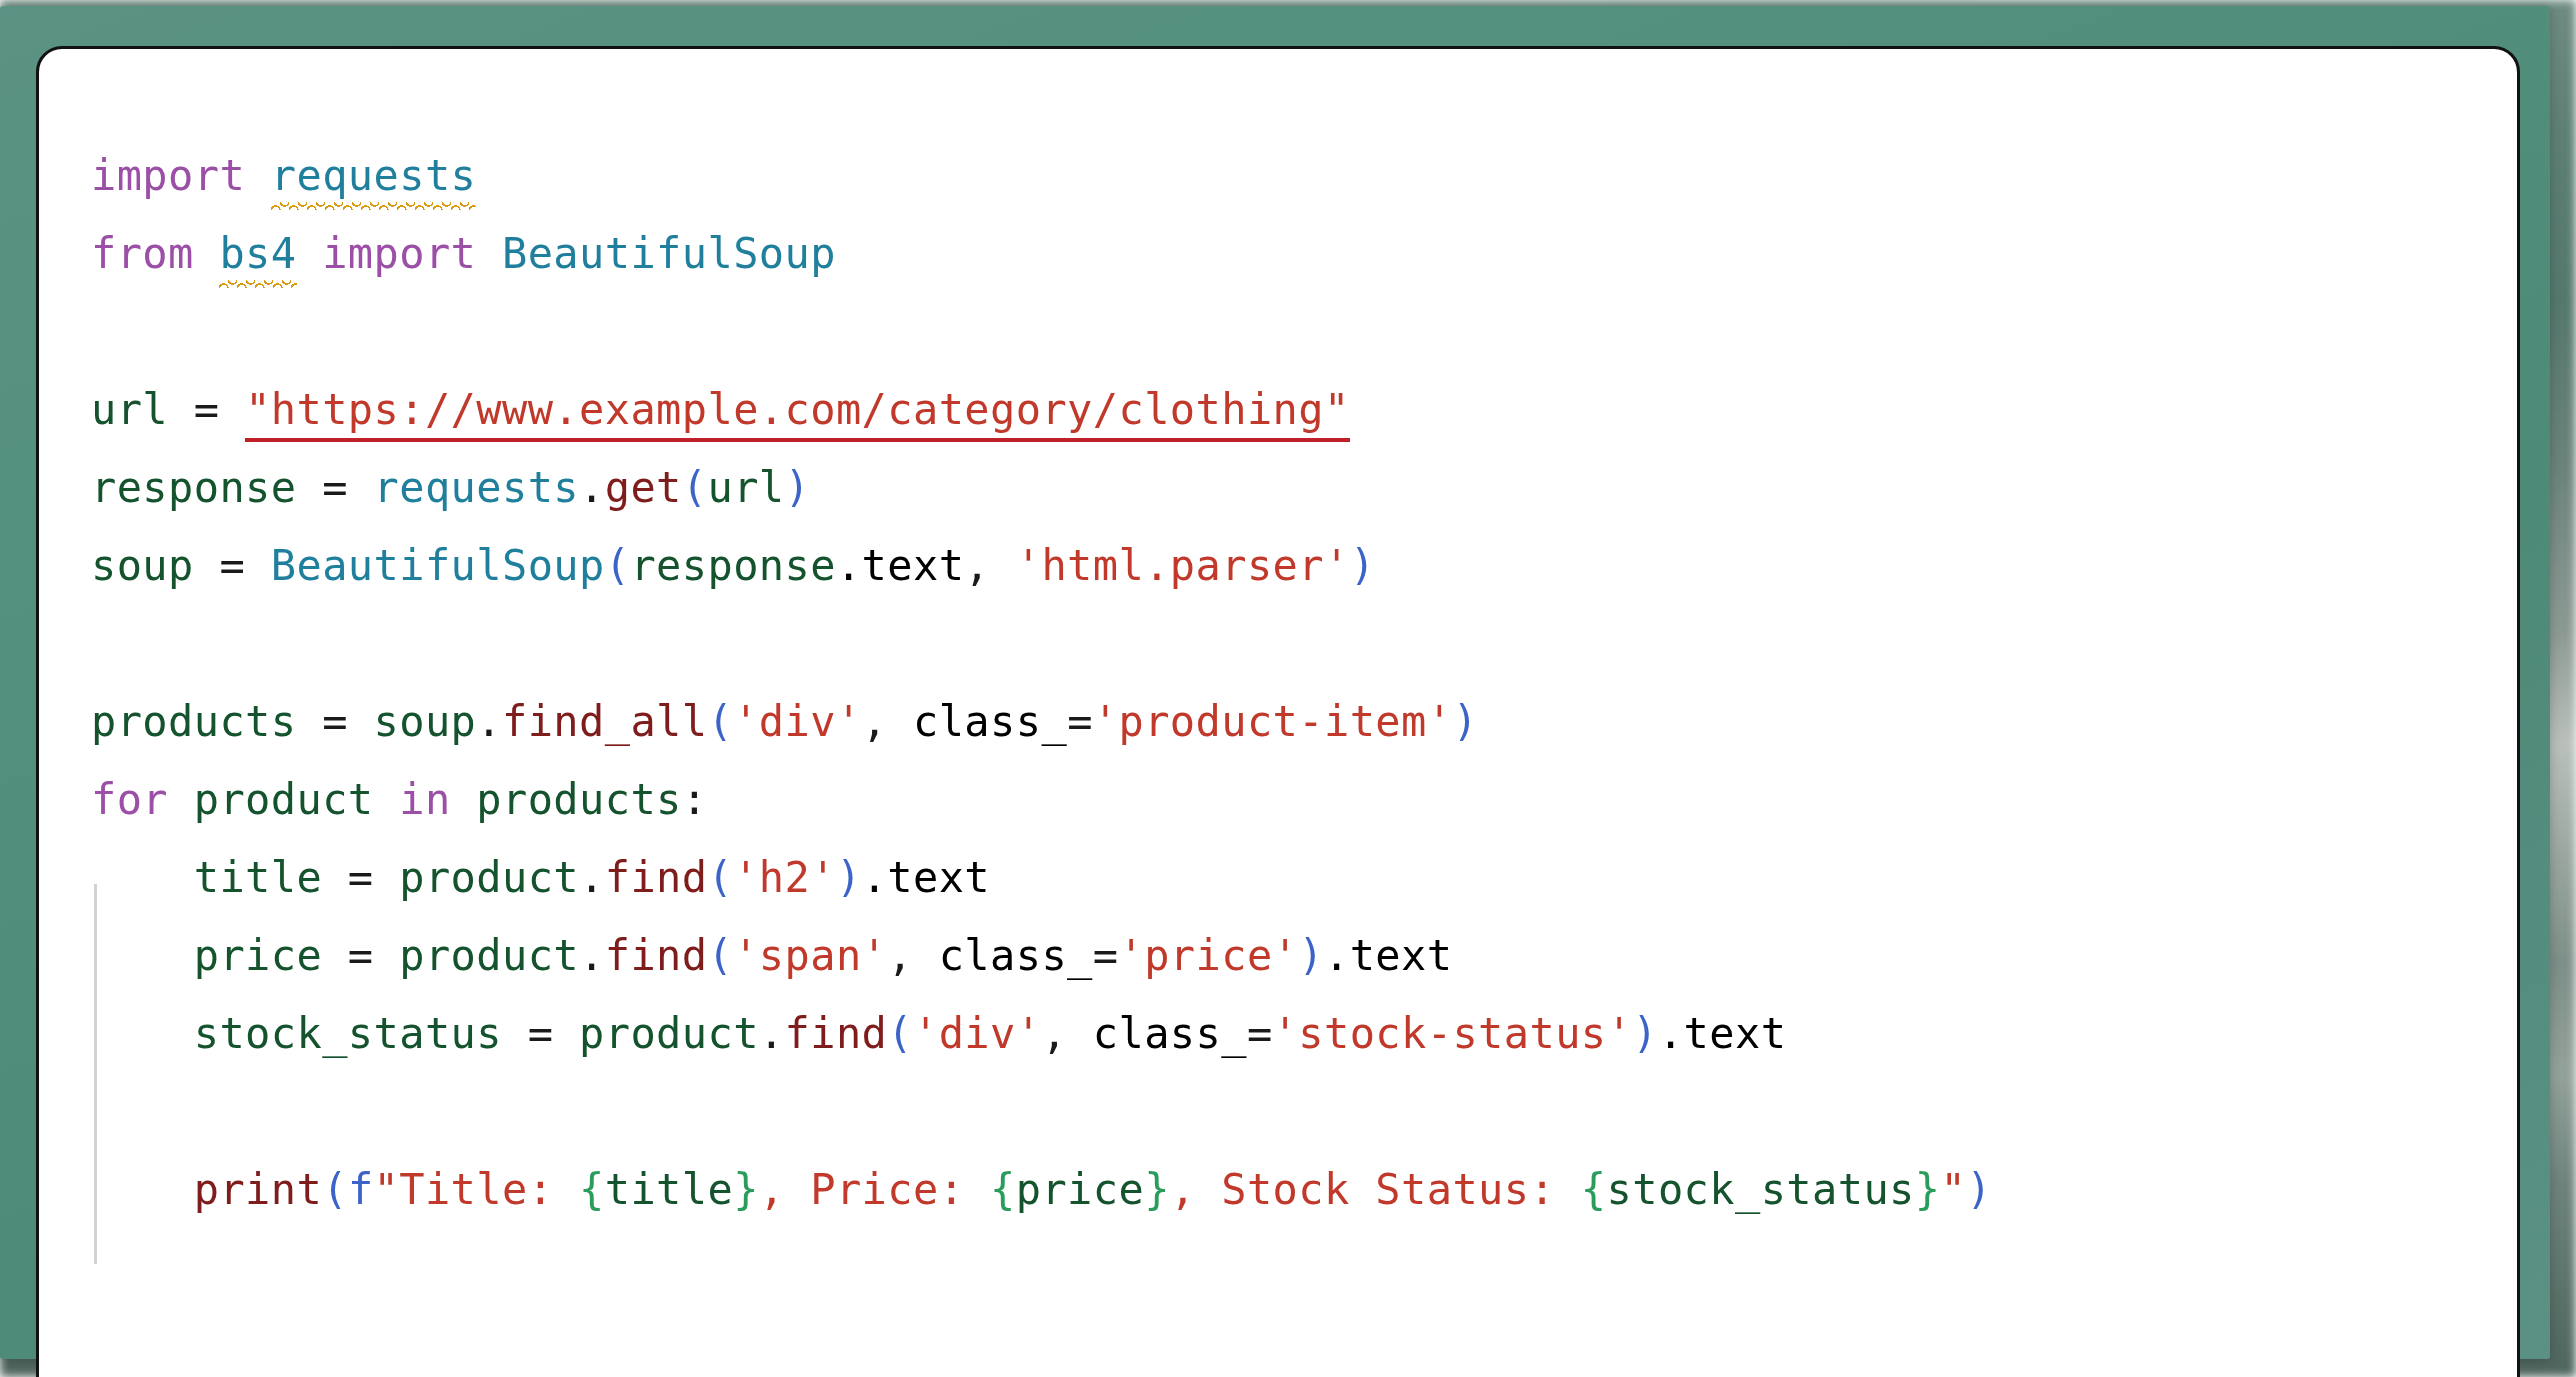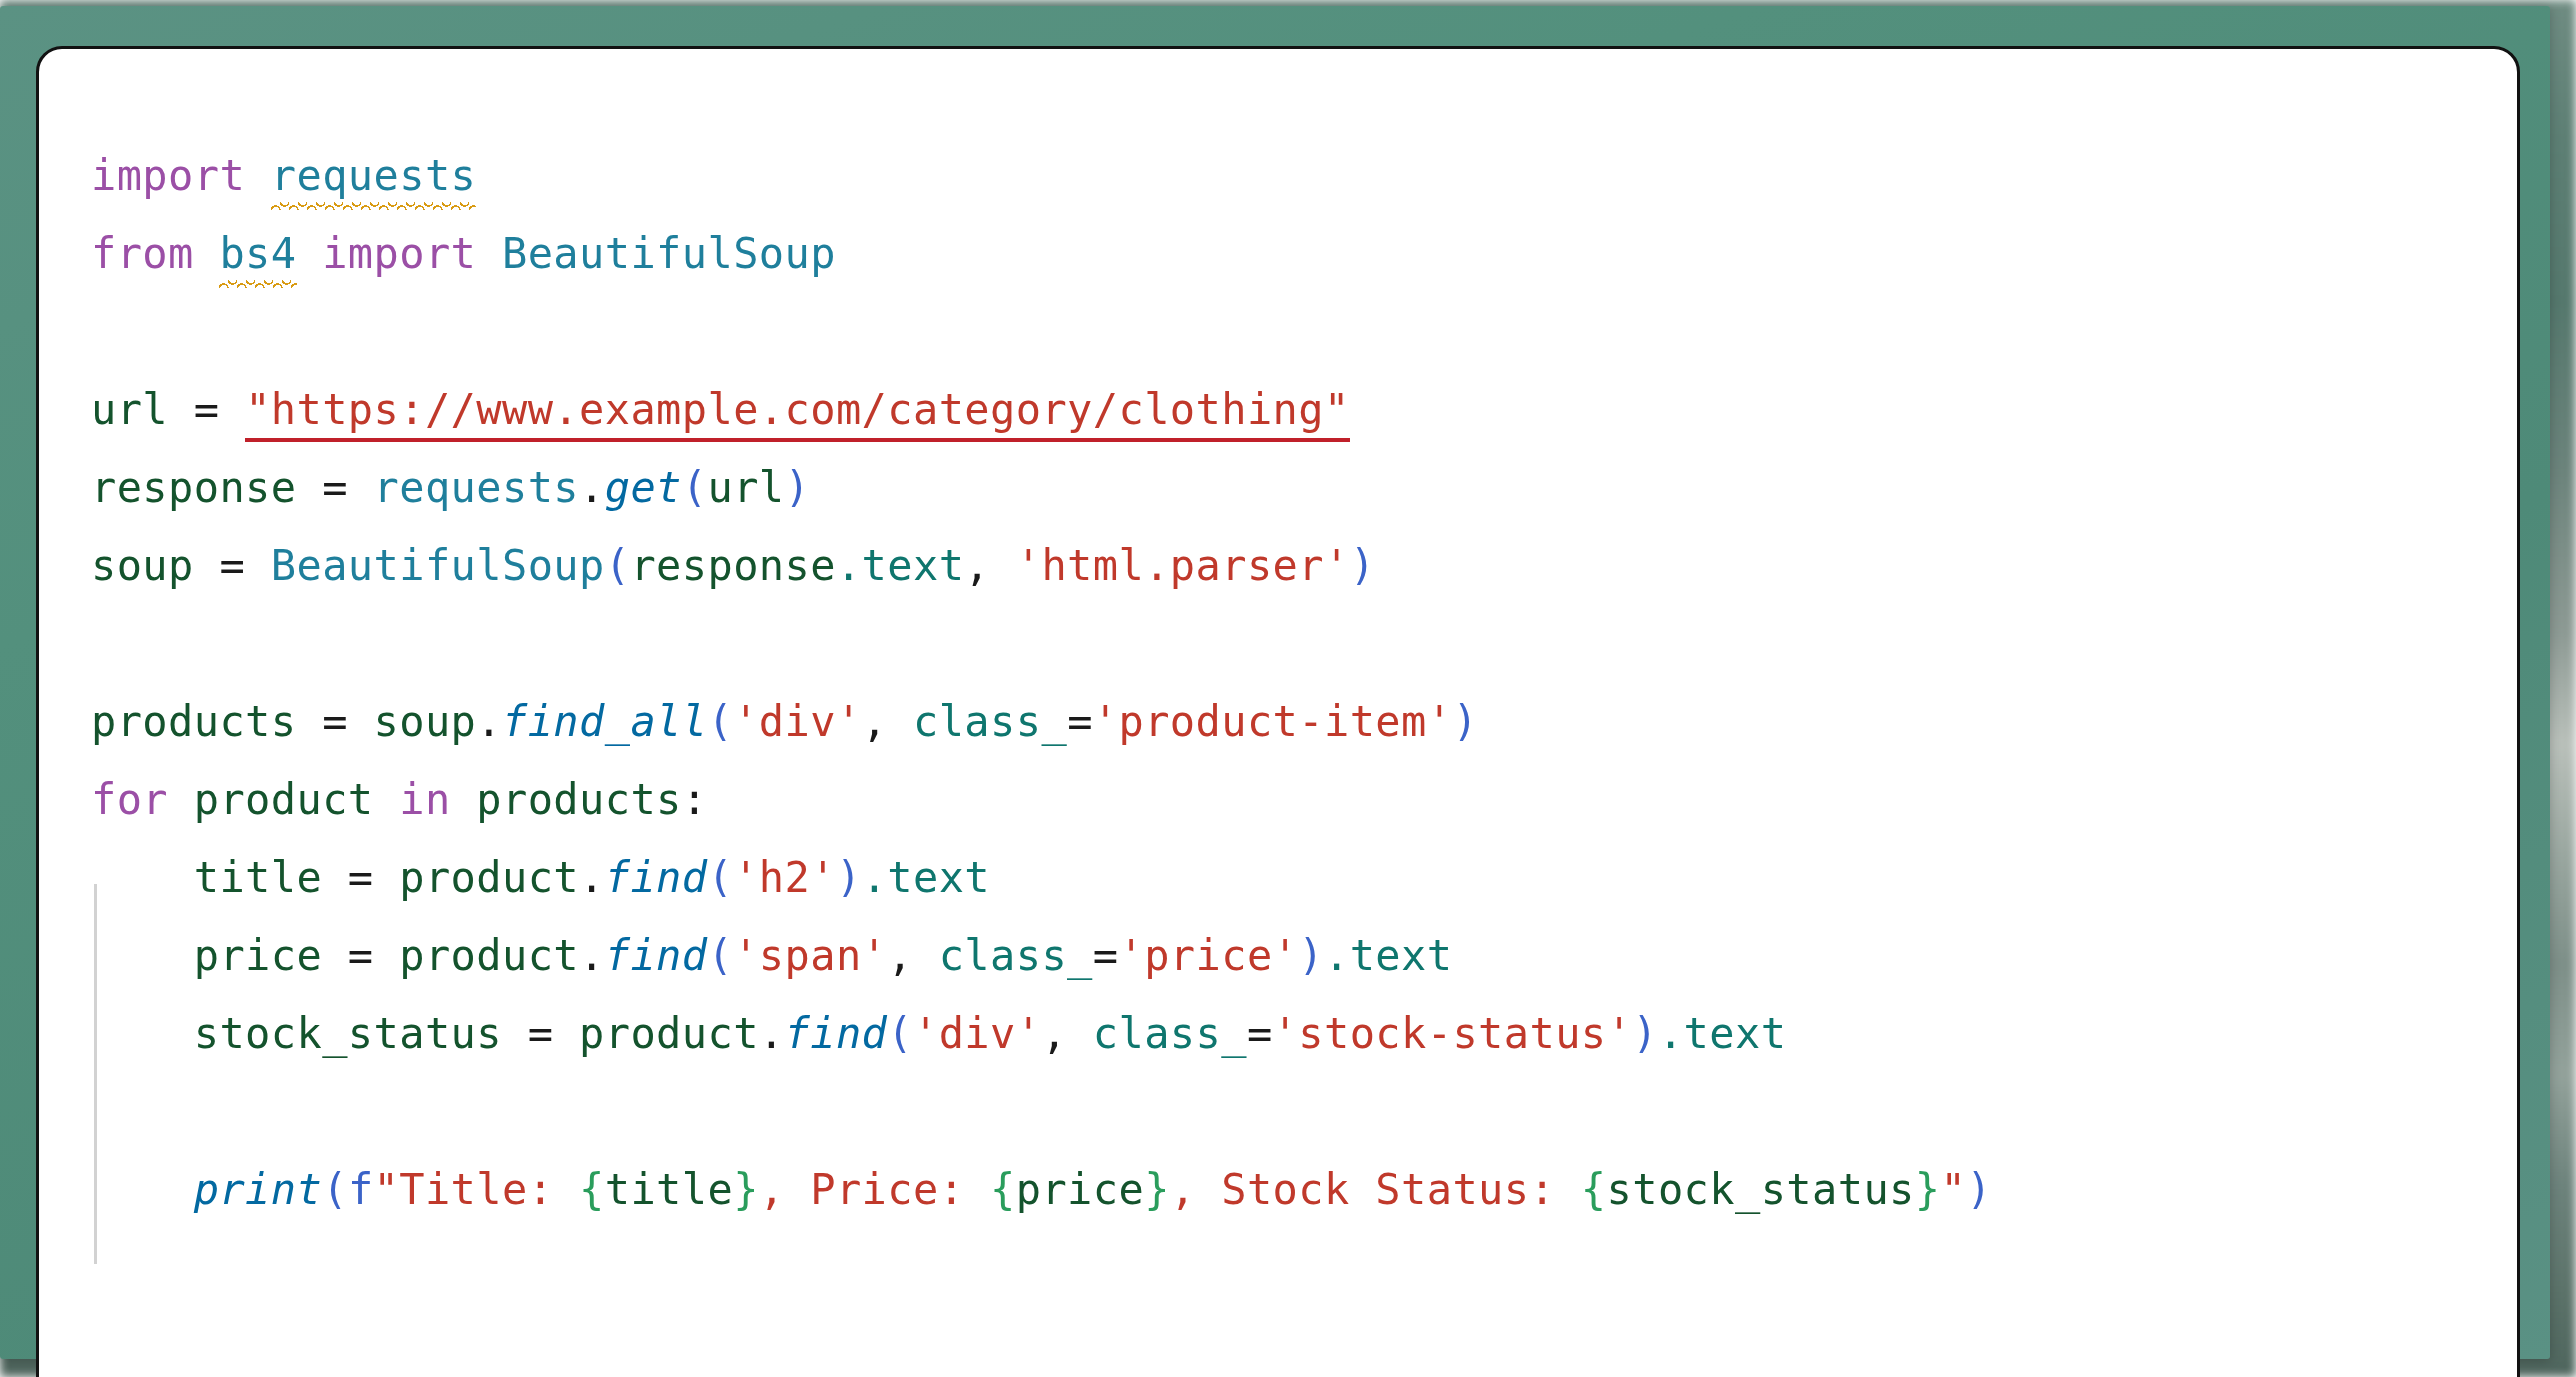--- a/index.html
+++ b/index.html
@@ -88,25 +88,25 @@
     top: 835px;
     width: 3px;
     height: 380px;
     background: #d2d2d2;
   }
 
   
   .kw   { color: #9b4fa6; }   
   .mod  { color: #1f7f9c; }   
   .var  { color: #14532d; }   
-  .fn   { color: #0369a1; font-style: italic; }   
+  .fn   { color: #7f1d1d; }   
   .str  { color: #c0392b; }   
   .op   { color: #1a1a1a; }   
   .pn   { color: #3b63c8; }   
-  .attr { color: #0f766e; }   
+  .attr { color: #000000; }   
   .brace{ color: #2a9d5c; }   
   .fpfx { color: #3b63c8; }   
 
   
   .squiggle {
     position: relative;
     text-decoration: none;
   }
   .squiggle::after {
     content: "";

